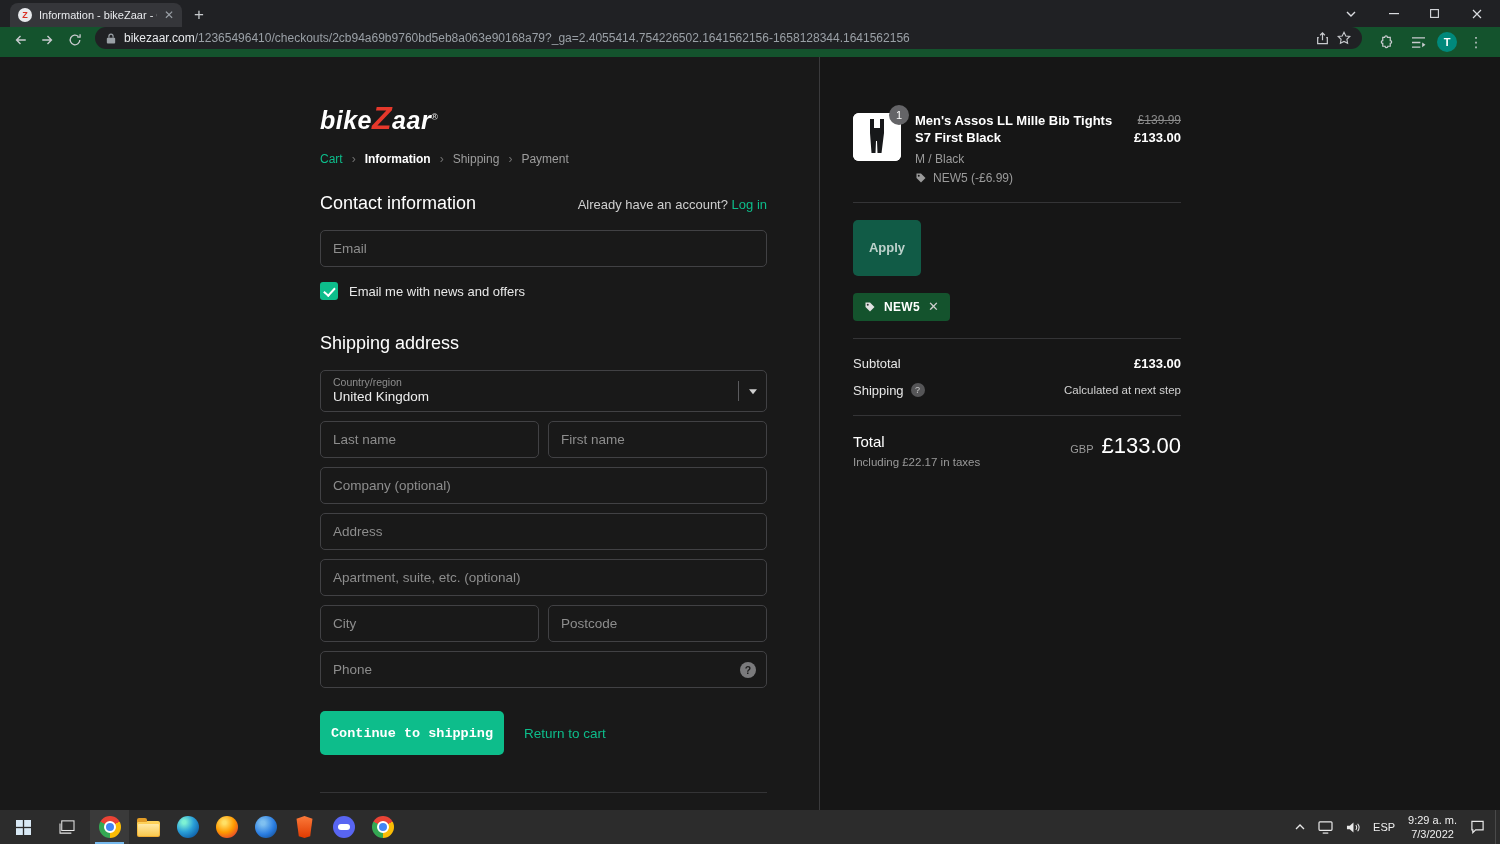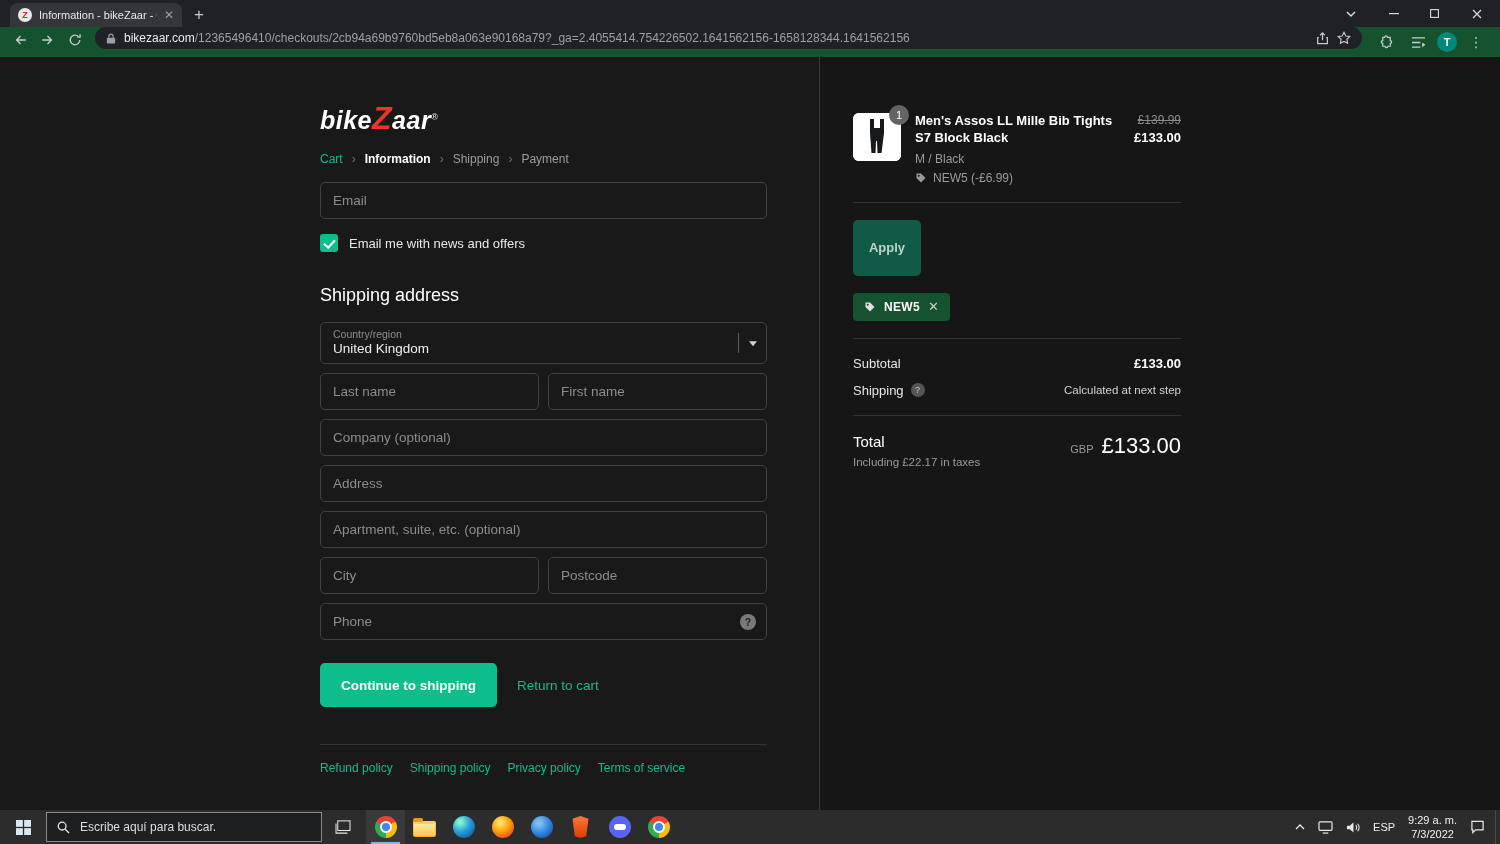--- a/index.html
+++ b/index.html
@@ -92,22 +92,22 @@
   .select-caret { position:absolute; right:9px; top:50%; transform:translateY(-35%); width:0; height:0;
     border-left:4.5px solid transparent; border-right:4.5px solid transparent; border-top:5px solid #cfcfcf; }
 
   .phone-wrap { position:relative; margin-top:9px; }
   .phone-help { position:absolute; right:11px; top:50%; transform:translateY(-50%); width:16px; height:16px;
     border-radius:50%; background:#7a7a7c; color:#1d1d1d; font-size:10.5px; font-weight:bold;
     display:flex; align-items:center; justify-content:center; }
 
   .cta-row { display:flex; align-items:center; gap:20px; margin-top:23px; }
   .btn-primary {
-    height:44px; padding:0 21px; border:none; border-radius:5px; background:#0dbd8b;
-    color:#fff; font-size:13.5px; font-weight:bold; font-family:Liberation Sans, sans-serif; cursor:pointer;
+    height:44px; padding:0 11px; border:none; border-radius:5px; background:#0dbd8b;
+    color:#fff; font-size:13.5px; font-weight:bold; font-family:Liberation Mono, monospace; cursor:pointer;
   }
   .return-link { font-size:13.5px; }
 
   .foot-divider { margin-top:37px; border-top:1px solid #343436; }
   .foot-links { display:flex; gap:17px; margin-top:16px; font-size:12px; }
 
   
   .sidebar { flex:1 1 auto; background:#161616; padding:56px 0 0 33px; }
   .summary-wrap { width:328px; }
 
@@ -292,20 +292,27 @@
         <div class="crumbs">
           <span class="crumb-link">Cart</span>
           <span class="crumb-sep">›</span>
           <span class="crumb-current">Information</span>
           <span class="crumb-sep">›</span>
           <span class="crumb-muted">Shipping</span>
           <span class="crumb-sep">›</span>
           <span class="crumb-muted">Payment</span>
         </div>
 
+        <div class="section-row">
+          <div class="h2">Contact information</div>
+          <div class="account-note">
+            <span>Already have an account?</span>
+            <span class="link">Log in</span>
+          </div>
+        </div>
 
         <input class="fld mt16" type="text" placeholder="Email" style="">
 
         <div class="check-row">
           <span class="checkbox"></span>
           <span class="check-label">Email me with news and offers</span>
         </div>
 
         <div class="h2 heading-gap">Shipping address</div>
 
@@ -356,21 +363,21 @@
 
         <div class="product">
           <div class="thumb">
             <svg width="48" height="48" viewBox="0 0 48 48">
               <rect width="48" height="48" rx="6" fill="#ffffff"></rect>
               <path fill="#17181a" d="M17 6h4v9h6V6h4v14l-2.5 20h-4l-.5-12h-1l-.5 12h-4L17 20z"></path>
             </svg>
             <span class="qty-badge">1</span>
           </div>
           <div class="p-info">
-            <div class="p-title">Men's Assos LL Mille Bib Tights S7 Block Black</div>
+            <div class="p-title">Men's Assos LL Mille Bib Tights S7 First Black</div>
             <div class="p-variant">M / Black</div>
             <div class="p-tagrow">
               <svg width="12" height="12" viewBox="0 0 16 16">
                   <path d="M2 2h6l6 6-6 6-6-6z" fill="currentColor"></path>
                   <circle cx="5" cy="5" r="1.3" fill="#161616"></circle>
                 </svg>
               <span>NEW5 (-£6.99)</span>
             </div>
           </div>
           <div class="p-prices">
@@ -429,27 +436,20 @@
 
   <div class="taskbar">
     <div class="start-btn">
       <svg width="15" height="15" viewBox="0 0 16 16">
           <rect x="0" y="0" width="7.3" height="7.3" fill="#d9e9f5"></rect>
           <rect x="8.7" y="0" width="7.3" height="7.3" fill="#d9e9f5"></rect>
           <rect x="0" y="8.7" width="7.3" height="7.3" fill="#d9e9f5"></rect>
           <rect x="8.7" y="8.7" width="7.3" height="7.3" fill="#d9e9f5"></rect>
         </svg>
     </div>
-    <div class="tb-search">
-      <svg width="13" height="13" viewBox="0 0 14 14">
-          <circle cx="5.5" cy="5.5" r="4.2" fill="none" stroke="#e6e6e6" stroke-width="1.4"></circle>
-          <path d="M8.8 8.8L13 13" stroke="#e6e6e6" stroke-width="1.4"></path>
-        </svg>
-      <span class="tb-search-text">Escribe aquí para buscar.</span>
-    </div>
     <div class="taskview-btn">
       <svg width="16" height="14" viewBox="0 0 18 16">
           <rect x="3" y="1" width="14" height="11" fill="none" stroke="#e6e6e6" stroke-width="1.2"></rect>
           <path d="M1 4v11h13" fill="none" stroke="#e6e6e6" stroke-width="1.2"></path>
         </svg>
     </div>
     <div class="tb-apps">
       <div class="tb-app active">
           <span class="appicon ic-chrome"></span>
         </div>

